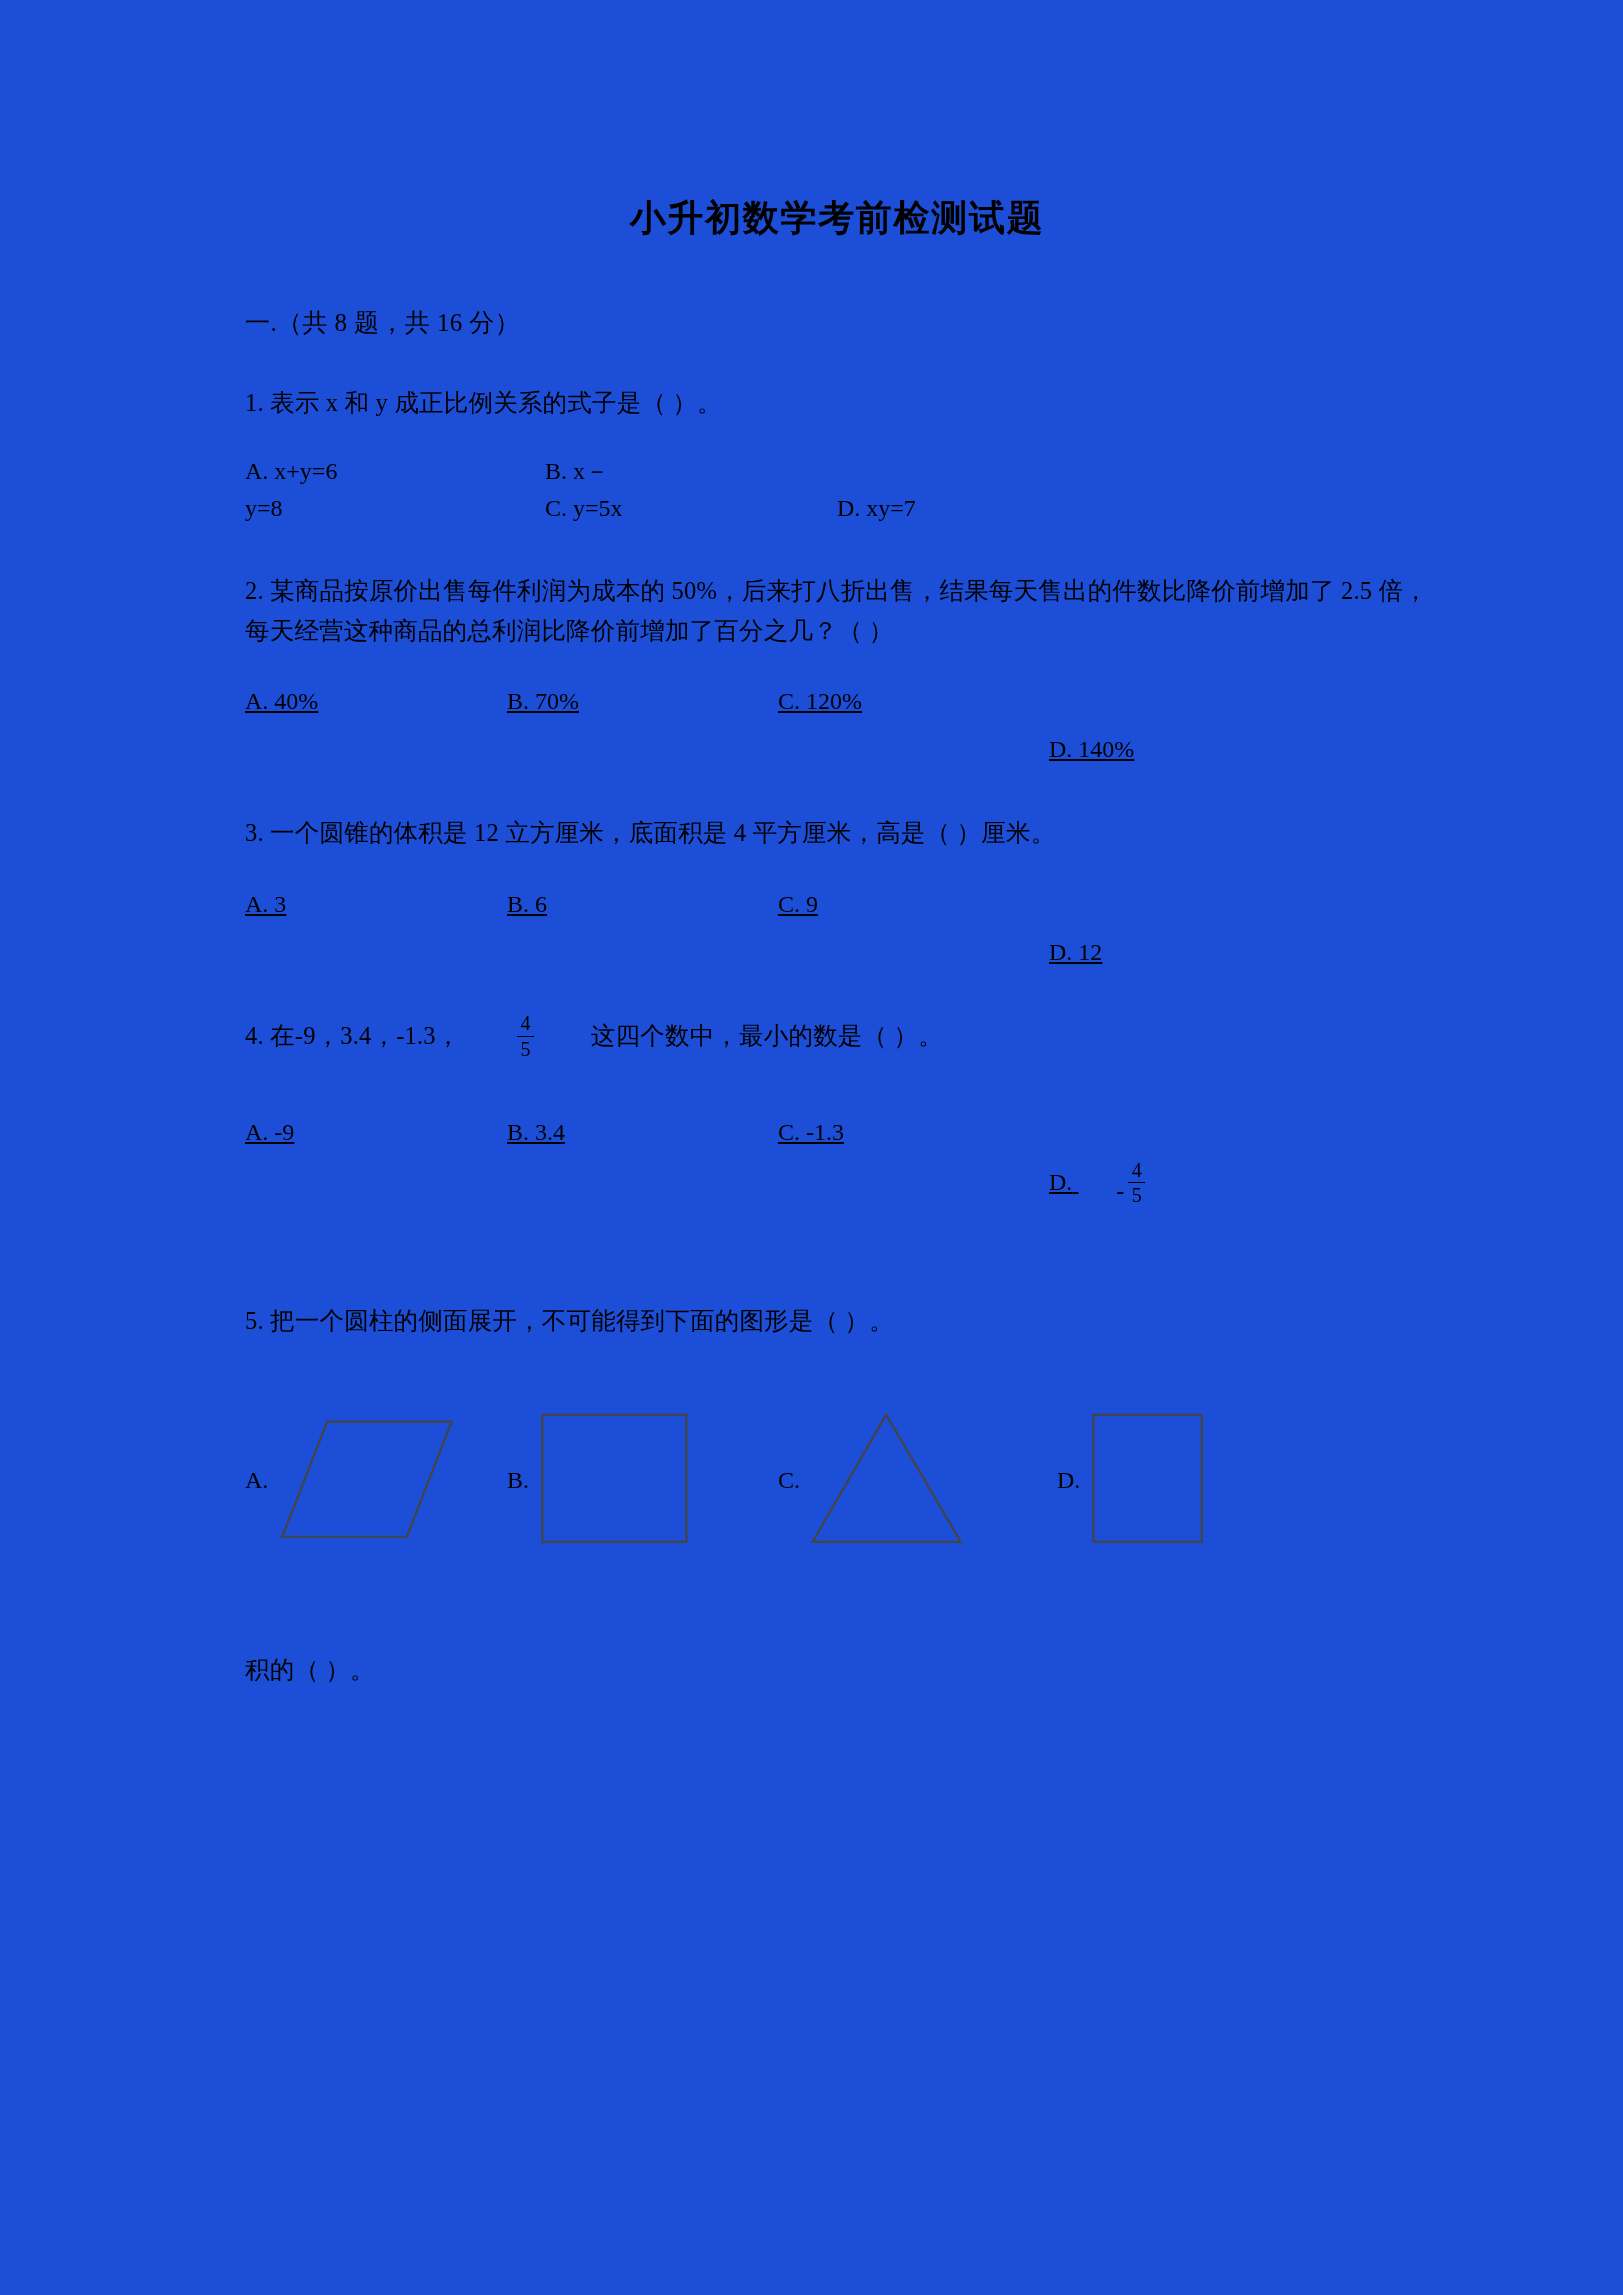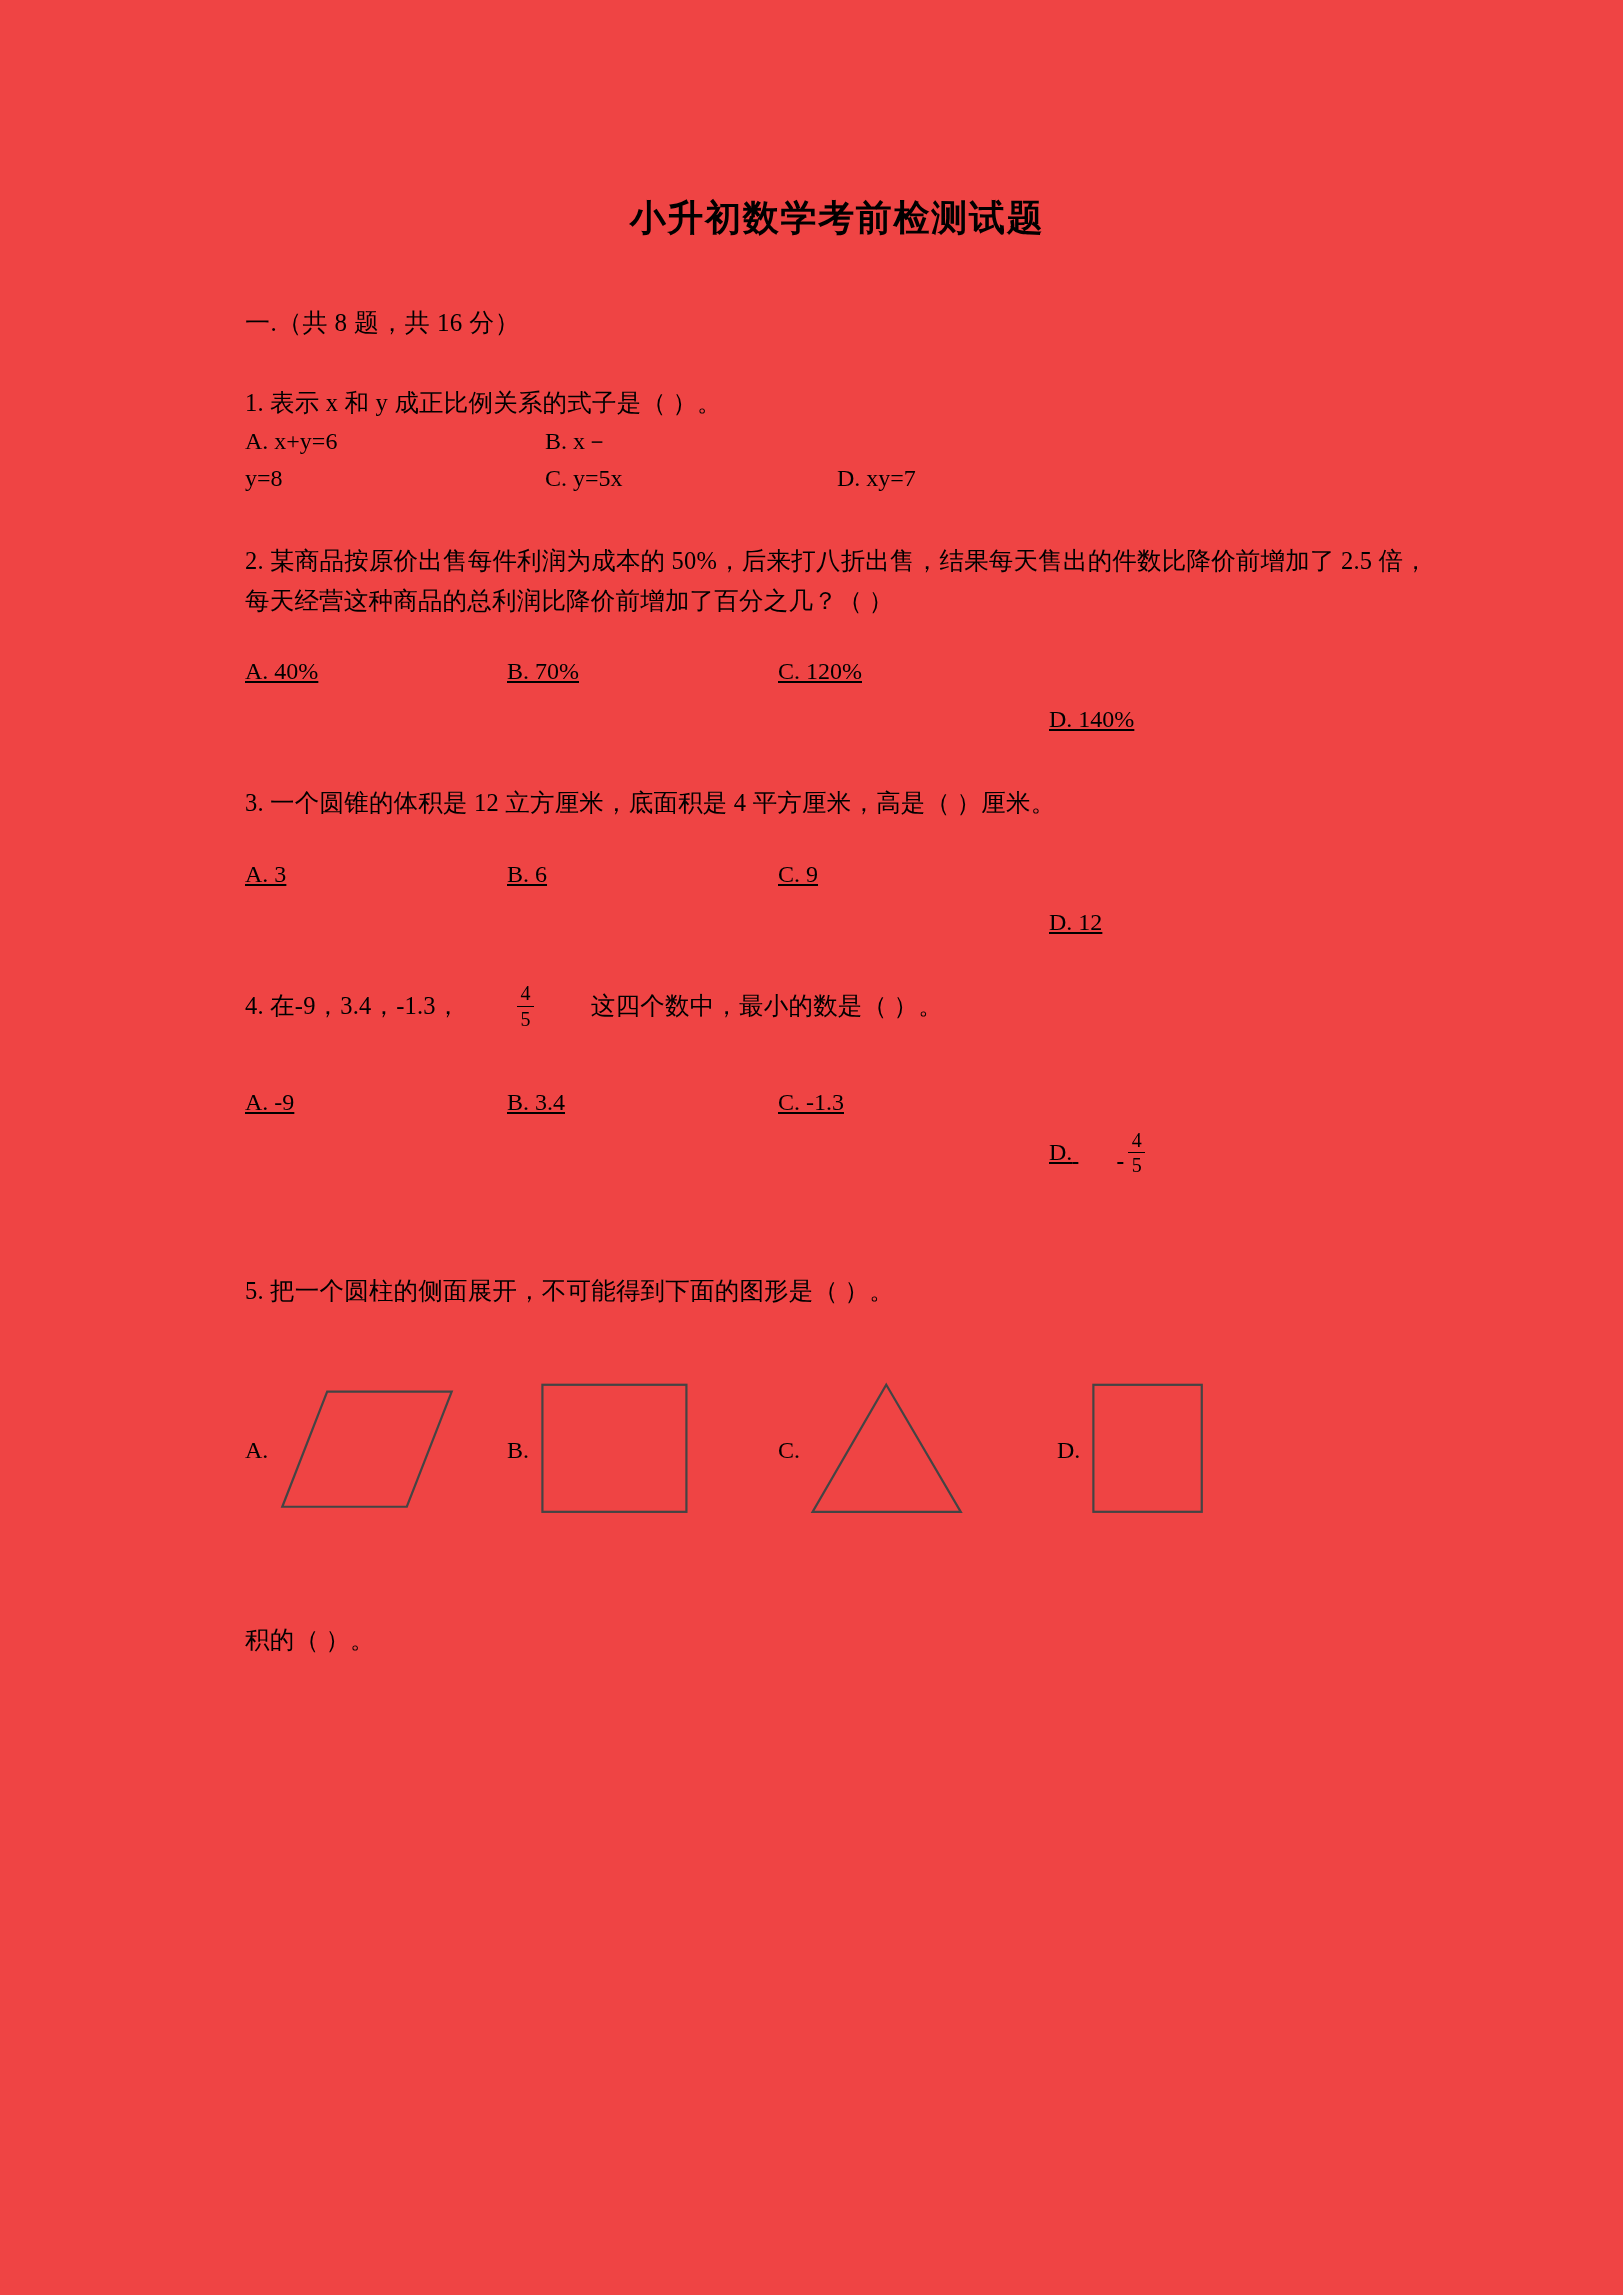--- a/index.html
+++ b/index.html
@@ -8,21 +8,21 @@
     background: #ffffff;
   }
   body {
     font-family: "Liberation Serif", "DejaVu Serif", serif;
     color: #000000;
   }
   .page {
     position: relative;
     width: 1623px;
     height: 2295px;
-    background: #ef4444;
+    background: #1d4ed8;
     box-sizing: border-box;
     padding: 0;
     overflow: hidden;
   }
   .content {
     position: absolute;
     left: 245px;
     top: 0;
     width: 1184px;
   }
@@ -64,21 +64,21 @@
   .opt {
     display: inline-block;
     white-space: nowrap;
   }
   .w-a { width: 262px; }
   .w-b { width: 271px; }
   .w-c { width: 271px; }
   .w-d { width: auto; margin-top: 48px; }
 
   
-  .q1-opts { font-size: 24px; line-height: 1.55; }
+  .q1-opts { font-size: 24px; margin-top: 30px; line-height: 1.55; }
   .q1-line1 { display: flex; }
   .q1-line2 { display: flex; }
   .q1-a { width: 300px; }
   .q1-b { width: 254px; }
   .q1-c { width: 292px; }
 
   
   .frac {
     display: inline-block;
     vertical-align: middle;

